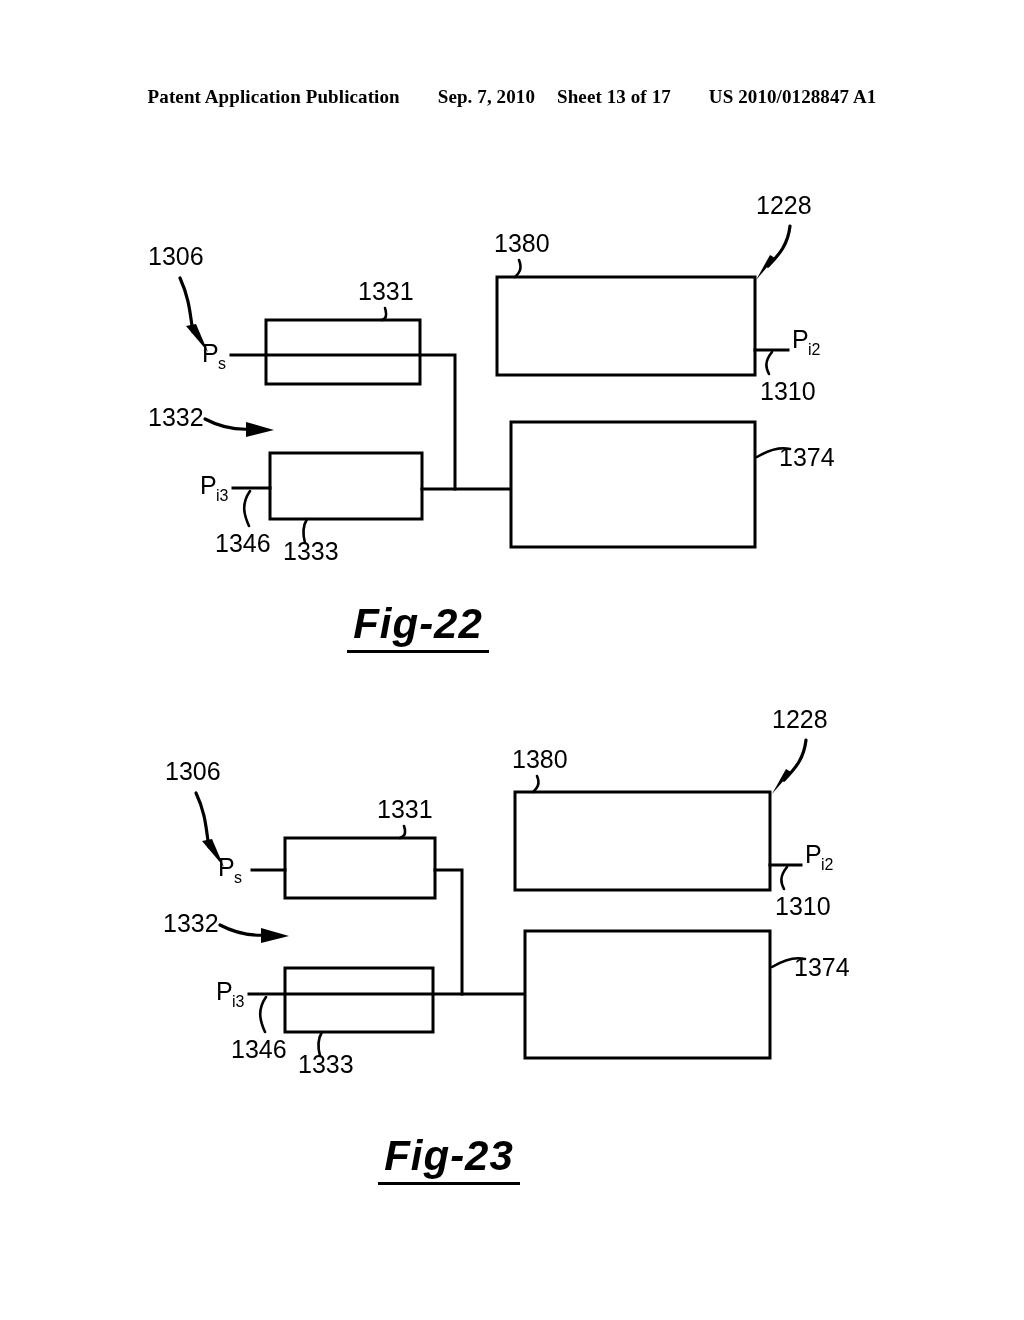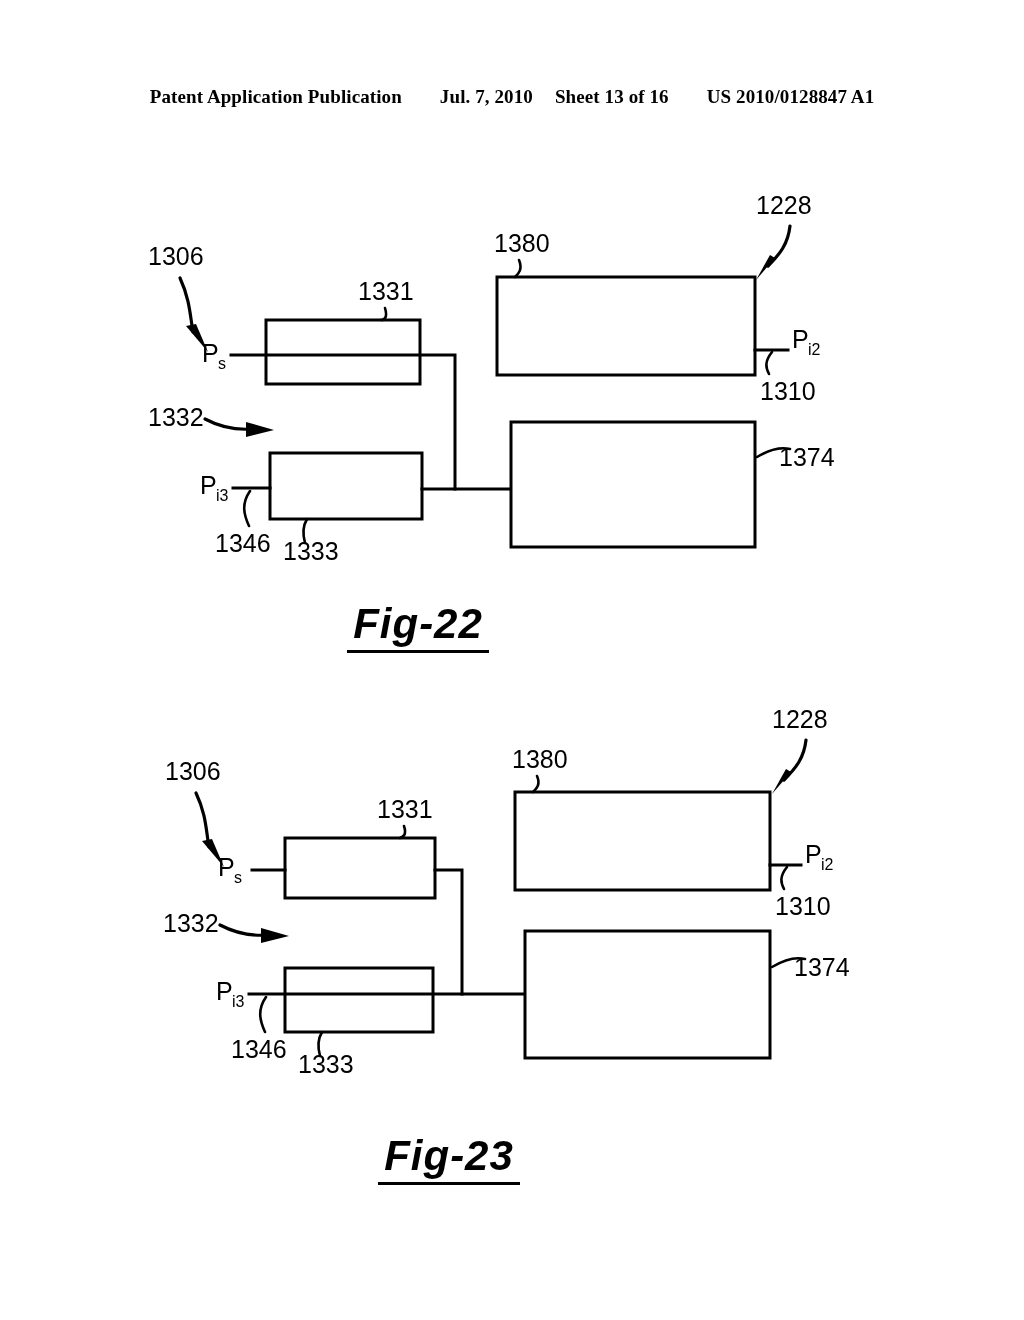--- a/index.html
+++ b/index.html
@@ -119,23 +119,23 @@
   }
   #caption-22 { top: 600px; }
   #caption-23 { top: 1132px; margin-left: 31px; }
 </style>
 </head>
 <body>
 
 <div class="page-header">
   <span class="hdr-seg">Patent Application Publication</span>
   <span class="gap-lg"></span>
-  <span class="hdr-seg">Jul. 7, 2010</span>
+  <span class="hdr-seg">Sep. 7, 2010</span>
   <span class="gap-md"></span>
-  <span class="hdr-seg">Sheet 13 of 16</span>
+  <span class="hdr-seg">Sheet 13 of 17</span>
   <span class="gap-lg"></span>
   <span class="hdr-seg">US 2010/0128847 A1</span>
 </div>
 
 <div class="figure" id="figure-22">
   <svg class="fig-canvas" viewBox="0 0 1024 470" width="1024" height="470">
 
     <text class="ref-num" x="148" y="105">1306</text>
     <path class="curvearrow" d="M 180 118 C 190 140, 190 155, 193 172"></path>
     <polygon class="arrowhead" points="186,166 208,192 196,164"></polygon>

